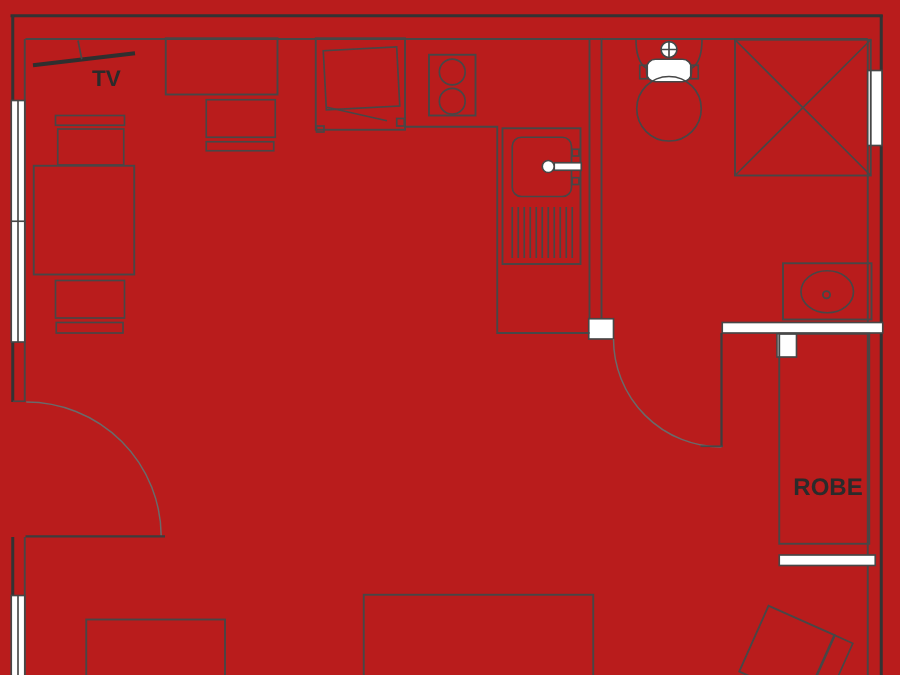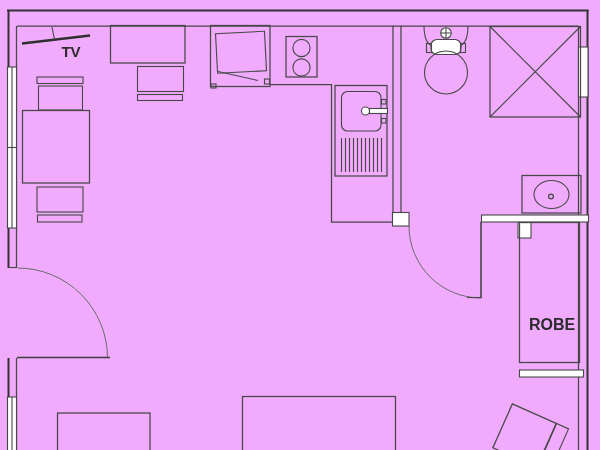--- a/index.html
+++ b/index.html
@@ -8,21 +8,21 @@
     width: 600px;
     height: 450px;
     background: #ffffff;
     overflow: hidden;
     font-family: "Liberation Sans", sans-serif;
   }
   .plan-wrap {
     position: relative;
     width: 600px;
     height: 450px;
-    background: #f0abfc;
+    background: #b91c1c;
   }
   svg { display: block; }
   .ln   { fill: none; stroke: #474747; stroke-width: 1.1; }
   .ln2  { fill: none; stroke: #474747; stroke-width: 1.25; }
   .wall { fill: none; stroke: #333333; stroke-width: 2; }
   .wln  { fill: #ffffff; stroke: #474747; stroke-width: 1.1; }
   .arc  { fill: none; stroke: #6a6a6a; stroke-width: 1; }
   .leaf { fill: none; stroke: #3d3d3d; stroke-width: 1.5; }
   .lbl  { fill: #2b2b2b; font-family: "Liberation Sans", sans-serif;
           font-weight: bold; }

